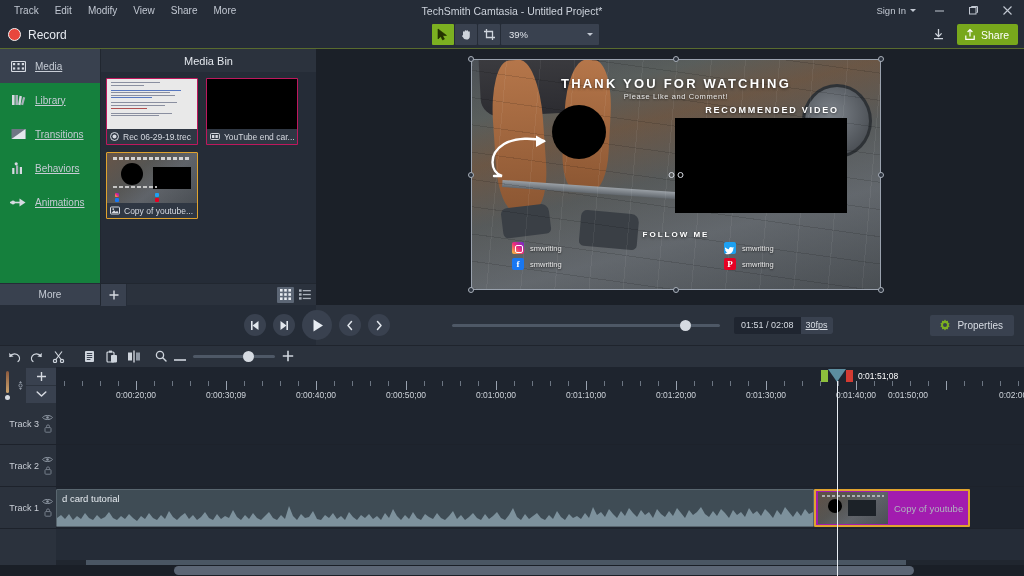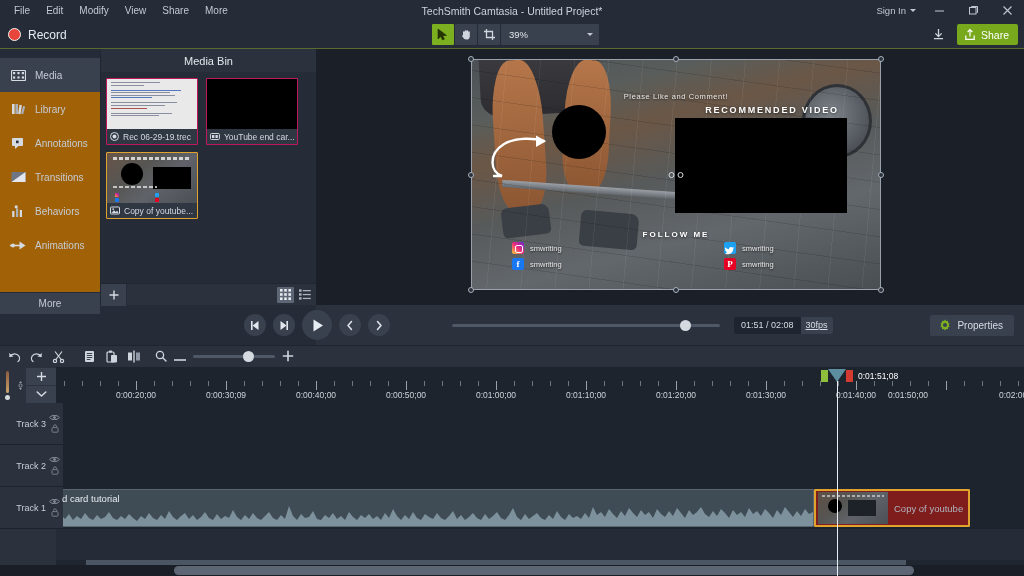--- a/index.html
+++ b/index.html
@@ -86,22 +86,23 @@
     justify-content: center;
   }
   .share-btn {
     height: 21px; background: #78a81c; border-radius: 2px;
     display: flex; align-items: center; gap: 5px; padding: 0 9px 0 7px;
   }
   .share-btn span { font-size: 10.5px; color: #fff; }
 
   
   .sidebar {
-    position: absolute; left: 0; top: 58px; width: 100px; height: 256px;
-    background: #a16207;
+    position: absolute; left: 0; top: 49px; width: 100px; height: 256px;
+    background: #15803d;
+    text-decoration: underline;
   }
   .side-item {
     height: 34px; display: flex; align-items: center; gap: 9px;
     padding-left: 10px;
   }
   .side-item.active { background: #39414f; }
   .side-icon {
     width: 16px; height: 16px; display: flex; align-items: center;
     justify-content: center; flex: none;
   }
@@ -384,21 +385,21 @@
   .ph-red { width: 7px; height: 12px; background: #d33b32; }
   .ph-time { font-size: 8.5px; color: #fff; margin-left: 5px; }
   .playhead-line {
     position: absolute; top: 14px; width: 1px; height: 195px;
     background: #e9eef4; z-index: 8;
   }
 
   .tracks { position: absolute; left: 0; top: 36px; width: 1024px; height: 173px; }
   .track-row { position: relative; height: 42px; border-bottom: 1px solid #1d222b; }
   .track-head {
-    position: absolute; left: 7px; top: 0; width: 56px; height: 100%;
+    position: absolute; left: 0; top: 0; width: 56px; height: 100%;
     background: #2b323d; display: flex; align-items: center;
     justify-content: flex-end; padding-right: 3px; gap: 3px;
   }
   .track-name { font-size: 9px; color: #c9ced6; }
   .tk-icons { display: flex; flex-direction: column; align-items: center; gap: 3px; }
   .track-lane {
     position: absolute; left: 56px; top: 0; right: 0; height: 100%;
     background: #1e242e;
   }
   .clip {
@@ -407,21 +408,21 @@
   }
   .clip-audio {
     background: #3f4c55; border: 1px solid #59666f;
   }
   .clip-label {
     position: absolute; left: 5px; top: 3px; font-size: 9.5px; color: #e6ebf0;
     z-index: 3; white-space: nowrap;
   }
   .wave { position: absolute; left: 0; right: 0; bottom: 0; height: 26px; }
   .clip-selected {
-    border: 2px solid #e0a32e; background: #7f1d1d;
+    border: 2px solid #e0a32e; background: #a21caf;
     display: flex; align-items: center; gap: 6px; padding-left: 2px;
   }
   .clip-thumb {
     width: 70px; height: 32px; flex: none; position: relative;
     background: linear-gradient(rgba(40,46,52,.35), rgba(40,46,52,.35)),
       linear-gradient(140deg,#7d6250 0%, #6e6a63 35%, #7d8086 60%, #5d6166 100%);
     overflow: hidden;
   }
   .clip-sel-label { font-size: 9.5px; color: #aeb5be; white-space: nowrap; }
 
@@ -442,21 +443,21 @@
     background: #4a5663;
   }
 </style>
 </head>
 <body>
 
 <div class="app">
 
   <div class="titlebar">
     <div class="menu">
-      <div class="menu-item">File</div>
+      <div class="menu-item">Track</div>
       <div class="menu-item">Edit</div>
       <div class="menu-item">Modify</div>
       <div class="menu-item">View</div>
       <div class="menu-item">Share</div>
       <div class="menu-item">More</div>
     </div>
     <div class="win-title">TechSmith Camtasia - Untitled Project*</div>
     <div class="tb-right">
       <div class="signin">
         <span>Sign In</span>
@@ -546,30 +547,20 @@
         <svg width="15" height="14" viewBox="0 0 15 14">
           <rect x="1" y="2" width="2.6" height="10" fill="#d6dae1"></rect>
           <rect x="4.4" y="2" width="2.6" height="10" fill="#a9b0ba"></rect>
           <rect x="7.8" y="3" width="2.4" height="9" fill="#d6dae1" transform="rotate(9 9 7.5)"></rect>
           <rect x="11" y="4" width="2.2" height="8" fill="#a9b0ba" transform="rotate(15 12 8)"></rect>
         </svg>
       </span>
       <span class="side-label">Library</span>
     </div>
 
-    <div class="side-item">
-      <span class="side-icon">
-        <svg width="15" height="14" viewBox="0 0 15 14">
-          <rect x="1" y="2" width="11" height="8" rx="1" fill="#d6dae1"></rect>
-          <path d="M4 10 L4 13 L7.5 10 Z" fill="#d6dae1"></path>
-          <rect x="5" y="4.6" width="2.6" height="2.6" fill="#2b323d"></rect>
-        </svg>
-      </span>
-      <span class="side-label">Annotations</span>
-    </div>
 
     <div class="side-item">
       <span class="side-icon">
         <svg width="15" height="12" viewBox="0 0 15 12">
           <rect x=".5" y="1" width="14" height="10" fill="#6e7684"></rect>
           <path d="M.5 11 L14.5 1 L14.5 11 Z" fill="#e3e7ed"></path>
         </svg>
       </span>
       <span class="side-label">Transitions</span>
     </div>
@@ -704,20 +695,21 @@
       <div class="endcard">
         <div class="short"></div>
         <div class="leg l1"></div>
         <div class="leg l2"></div>
         <div class="plate"></div>
         <div class="bar"></div>
         <div class="shoe s1"></div>
         <div class="shoe s2"></div>
         <div class="paving"></div>
 
+        <div class="ec-title">THANK YOU FOR WATCHING</div>
         <div class="ec-sub">Please Like and Comment!</div>
 
         <div class="ec-sub-circle"></div>
         <svg class="ec-arrow" viewBox="0 0 64 55">
           <path d="M8 48 L16 48 C4 44 2 26 18 16 C30 9 48 10 58 13" fill="none" stroke="#fff" stroke-width="2.4" stroke-linecap="round"></path>
           <path d="M50 7.5 L60 13.2 L50 19" fill="#fff"></path>
         </svg>
 
         <div class="ec-rec-title">RECOMMENDED VIDEO</div>
         <div class="ec-rec-box"></div>

